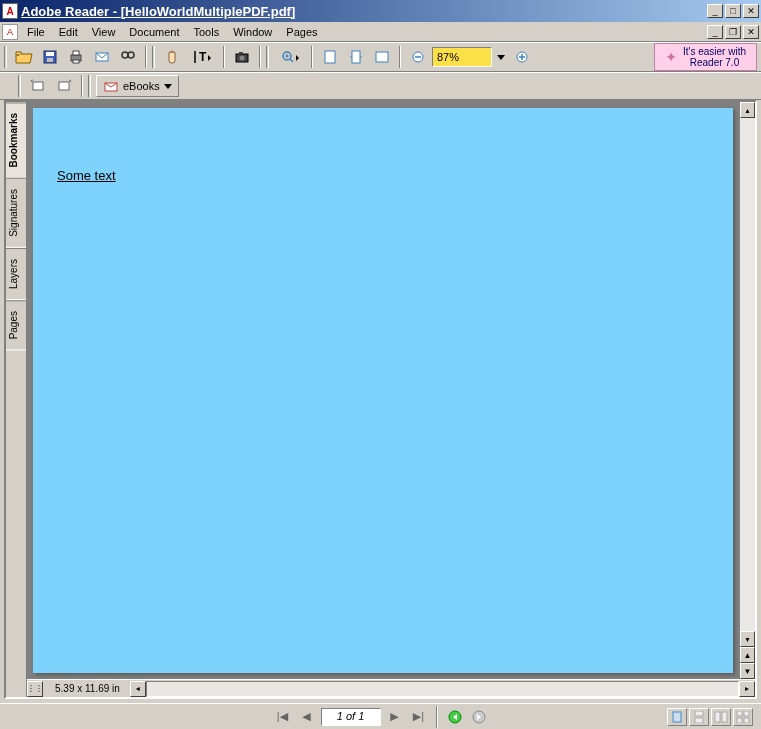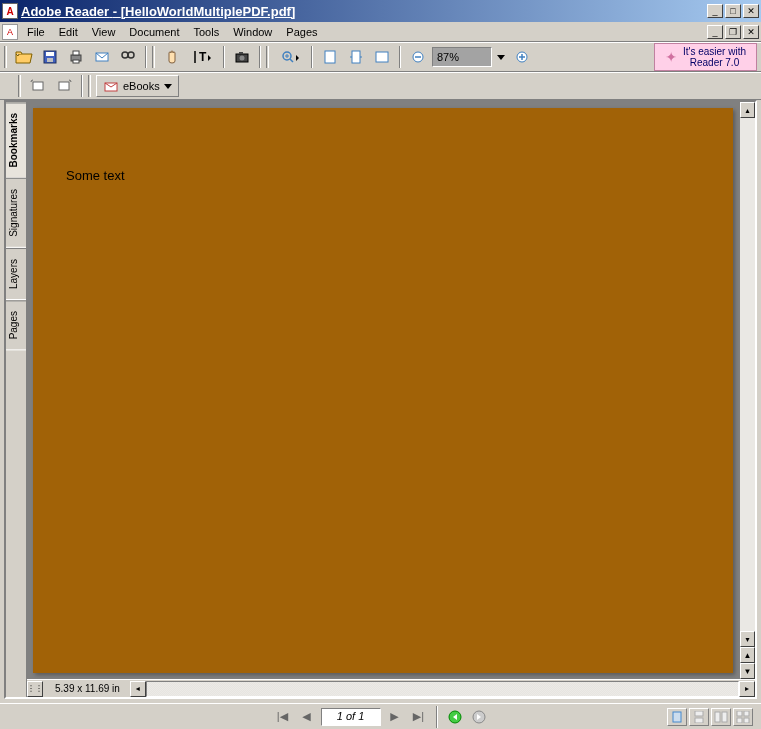--- a/index.html
+++ b/index.html
@@ -13,36 +13,36 @@
 
 .menubar { height: 20px; background: #d4d0c8; display: flex; align-items: center; padding: 0 2px; border-bottom: 1px solid #808080; }
 .menu-icon { width: 16px; height: 16px; margin-right: 2px; background: #fff; border: 1px solid #999; color: #c00; font-size: 9px; text-align: center; line-height: 14px; }
 .menu-item { padding: 2px 7px; cursor: pointer; }
 .mdi-btns { margin-left: auto; display: flex; gap: 2px; }
 
 .toolbar { height: 30px; background: #d4d0c8; border-top: 1px solid #fff; border-bottom: 1px solid #808080; display: flex; align-items: center; padding: 2px 4px; gap: 2px; }
 .tb-btn { width: 24px; height: 24px; border: 1px solid transparent; display: flex; align-items: center; justify-content: center; cursor: pointer; font-size: 14px; }
 .tb-sep { width: 2px; height: 22px; border-left: 1px solid #808080; border-right: 1px solid #fff; margin: 0 3px; }
 .tb-grip { width: 3px; height: 22px; border-left: 1px solid #808080; border-right: 1px solid #fff; margin-right: 3px; }
-.zoom-box { width: 60px; height: 20px; background: #a3a3a3; border: 1px solid; border-color: #808080 #fff #fff #808080; padding: 0 4px; font-size: 11px; display: flex; align-items: center; }
+.zoom-box { width: 60px; height: 20px; background: #fde047; border: 1px solid; border-color: #808080 #fff #fff #808080; padding: 0 4px; font-size: 11px; display: flex; align-items: center; }
 .promo { margin-left: auto; background: #ffd0e8; border: 1px solid #c080a0; padding: 2px 10px; font-size: 10px; text-align: center; color: #006; line-height: 11px; display: flex; align-items: center; gap: 6px; }
 .promo-icon { color: #d070a0; font-size: 14px; }
 
 .toolbar2 { height: 28px; background: #d4d0c8; border-top: 1px solid #fff; border-bottom: 1px solid #808080; display: flex; align-items: center; padding: 2px 18px; gap: 2px; }
 .ebooks-btn { height: 22px; border: 1px solid; border-color: #fff #808080 #808080 #fff; padding: 0 6px; display: flex; align-items: center; gap: 4px; cursor: pointer; font-size: 11px; }
 
 .content-area { position: absolute; top: 100px; left: 4px; right: 4px; bottom: 30px; background: #d4d0c8; border: 2px solid; border-color: #808080 #fff #fff #808080; display: flex; }
 
 .nav-panel { width: 21px; background: #d4d0c8; display: flex; flex-direction: column; border-right: 1px solid #808080; }
 .nav-tab { writing-mode: vertical-rl; transform: rotate(180deg); padding: 10px 2px; font-size: 10px; border-bottom: 1px solid #808080; border-top: 1px solid #fff; cursor: pointer; text-align: center; background: #d4d0c8; }
 .nav-tab.active { font-weight: bold; background: #e8e4dc; }
 
 .doc-wrap { flex: 1; display: flex; flex-direction: column; background: #808080; position: relative; }
 .doc-scroll { flex: 1; background: #808080; overflow: hidden; position: relative; display: flex; }
-.doc-page { background: #a16207; margin: 6px; flex: 1; padding: 60px 33px; font-family: Arial; font-size: 13px; box-shadow: 2px 2px 4px rgba(0,0,0,0.3); }
+.doc-page { background: #7dd3fc; margin: 6px; flex: 1; padding: 60px 24px; font-family: Arial; font-size: 13px; box-shadow: 2px 2px 4px rgba(0,0,0,0.3); text-decoration: underline; }
 
 .vscroll { width: 16px; background: #d4d0c8; border-left: 1px solid #808080; display: flex; flex-direction: column; }
 .scroll-btn { height: 16px; background: #d4d0c8; border: 1px solid; border-color: #fff #404040 #404040 #fff; font-size: 8px; display: flex; align-items: center; justify-content: center; cursor: pointer; }
 .scroll-track { flex: 1; background: repeating-conic-gradient(#d4d0c8 0% 25%, #fff 0% 50%) 50% / 2px 2px; }
 
 .hstatus { height: 18px; background: #d4d0c8; border-top: 1px solid #fff; display: flex; align-items: center; font-size: 10px; }
 .hstatus-grip { width: 16px; height: 16px; border: 1px solid; border-color: #fff #404040 #404040 #fff; margin-right: 2px; display: flex; align-items: center; justify-content: center; font-size: 8px; }
 .hstatus-size { padding: 0 10px; }
 .hstatus-track { flex: 1; background: repeating-conic-gradient(#d4d0c8 0% 25%, #fff 0% 50%) 50% / 2px 2px; height: 16px; border: 1px solid; border-color: #808080 #fff #fff #808080; }
 

